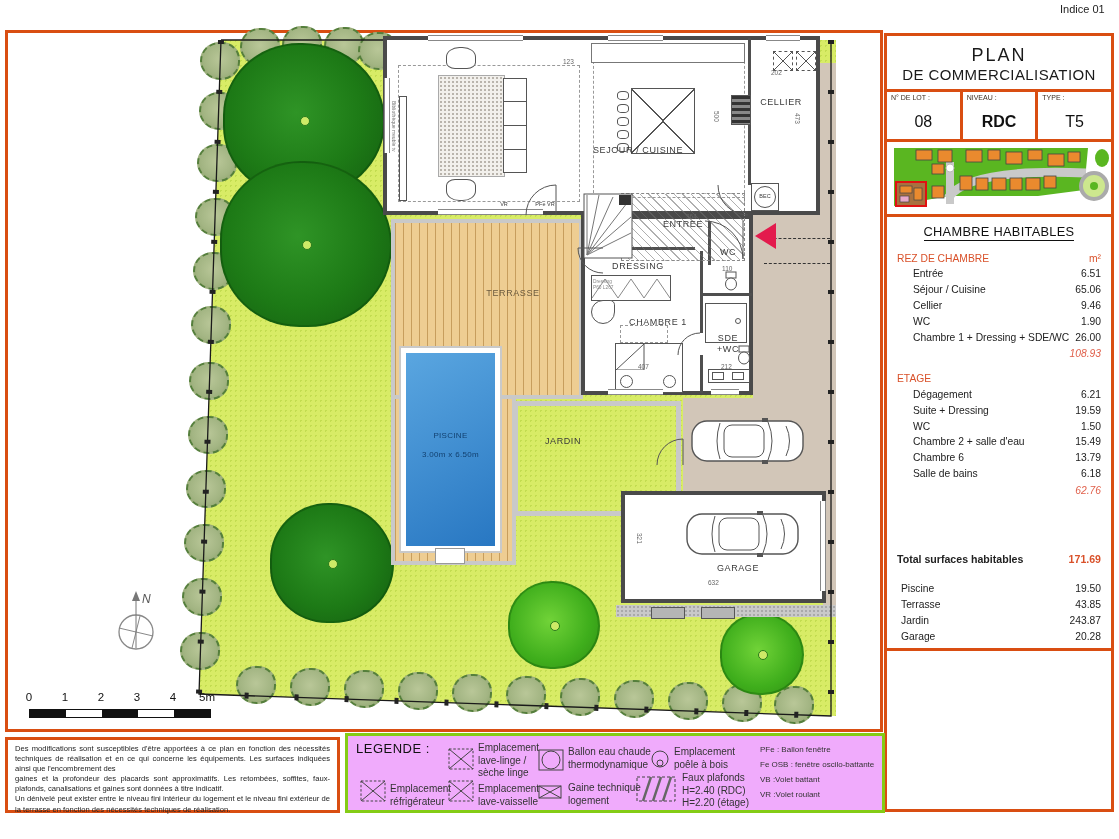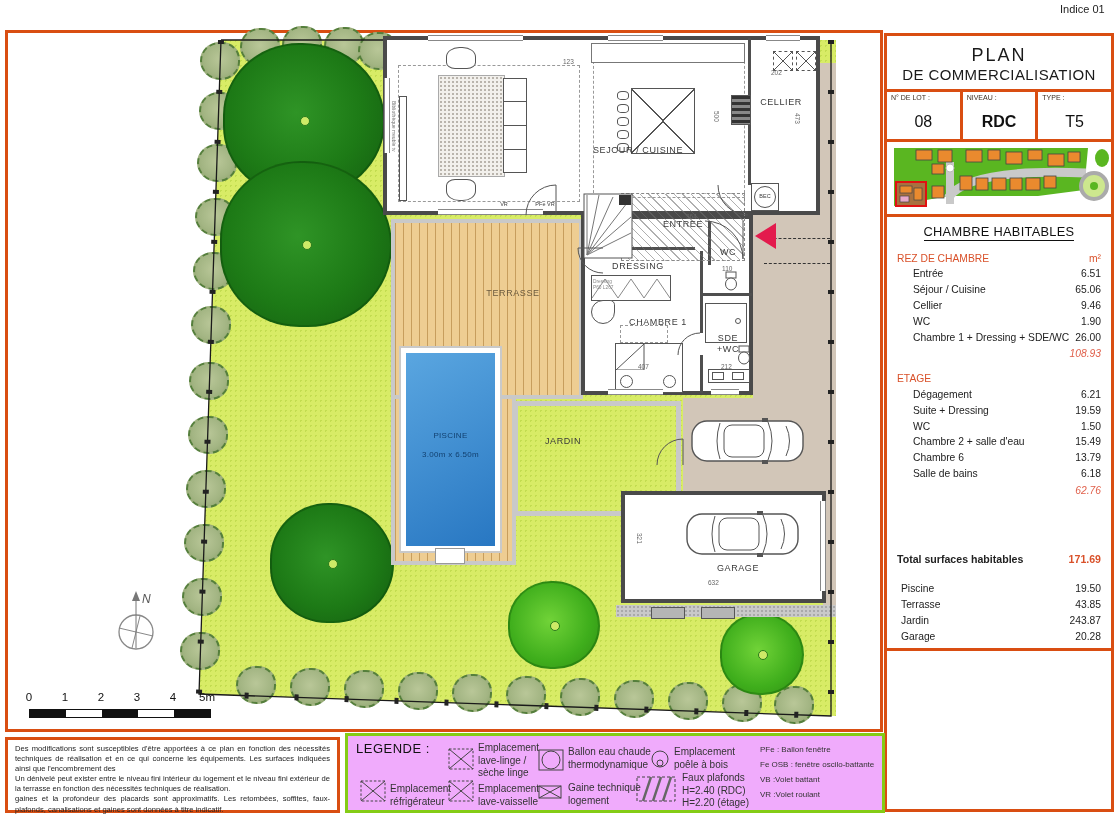--- a/index.html
+++ b/index.html
@@ -426,22 +426,22 @@
           <span>Garage</span>
           <span>20.28</span>
         </div>
     </div>
   </div>
   <div class="rp-empty"></div>
 </div>
 
 <div class="disc">
   <div>Des modifications sont susceptibles d'être apportées à ce plan en fonction des nécessités techniques de réalisation et en ce qui concerne les équipements. Les surfaces indiquées ainsi que l'encombrement des</div>
+  <div>gaines et la profondeur des placards sont approximatifs. Les retombées, soffites, faux-plafonds, canalisations et gaines sont données à titre indicatif.</div>
   <div>Un dénivelé peut exister entre le niveau fini intérieur du logement et le niveau fini extérieur de la terrasse en fonction des nécessités techniques de réalisation.</div>
-  <div>gaines et la profondeur des placards sont approximatifs. Les retombées, soffites, faux-plafonds, canalisations et gaines sont données à titre indicatif.</div>
 </div>
 
 <div class="legend">
   <div class="leg-t">LEGENDE :</div>
 
   <svg class="a" style="left:100px;top:12px" width="26" height="22" viewBox="0 0 26 22">
       <rect x="1" y="1" width="24" height="20" fill="none" stroke="#444" stroke-dasharray="2.5 1.8"></rect>
       <path d="M1,1 L25,21 M25,1 L1,21" stroke="#444" fill="none"></path>
     </svg>
   <div class="leg-l" style="left:130px;top:6px">Emplacement

